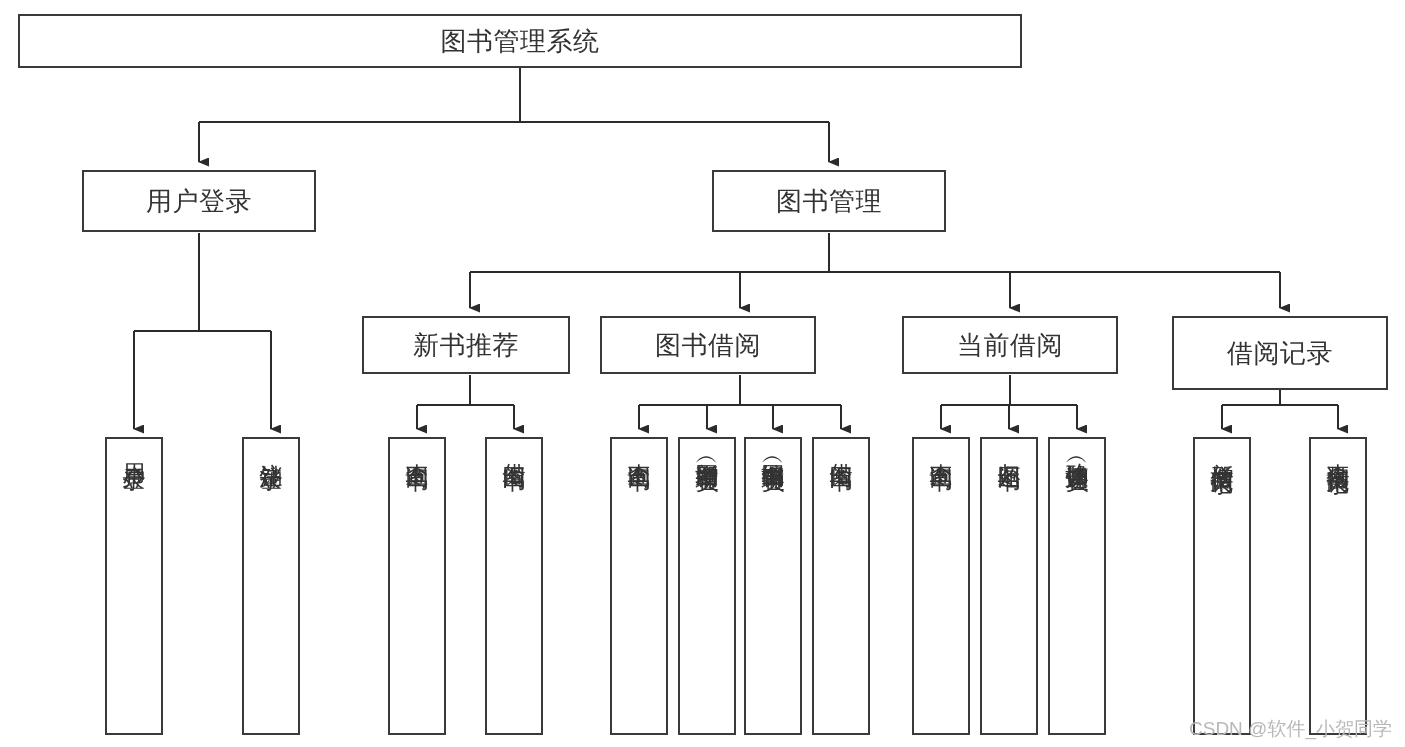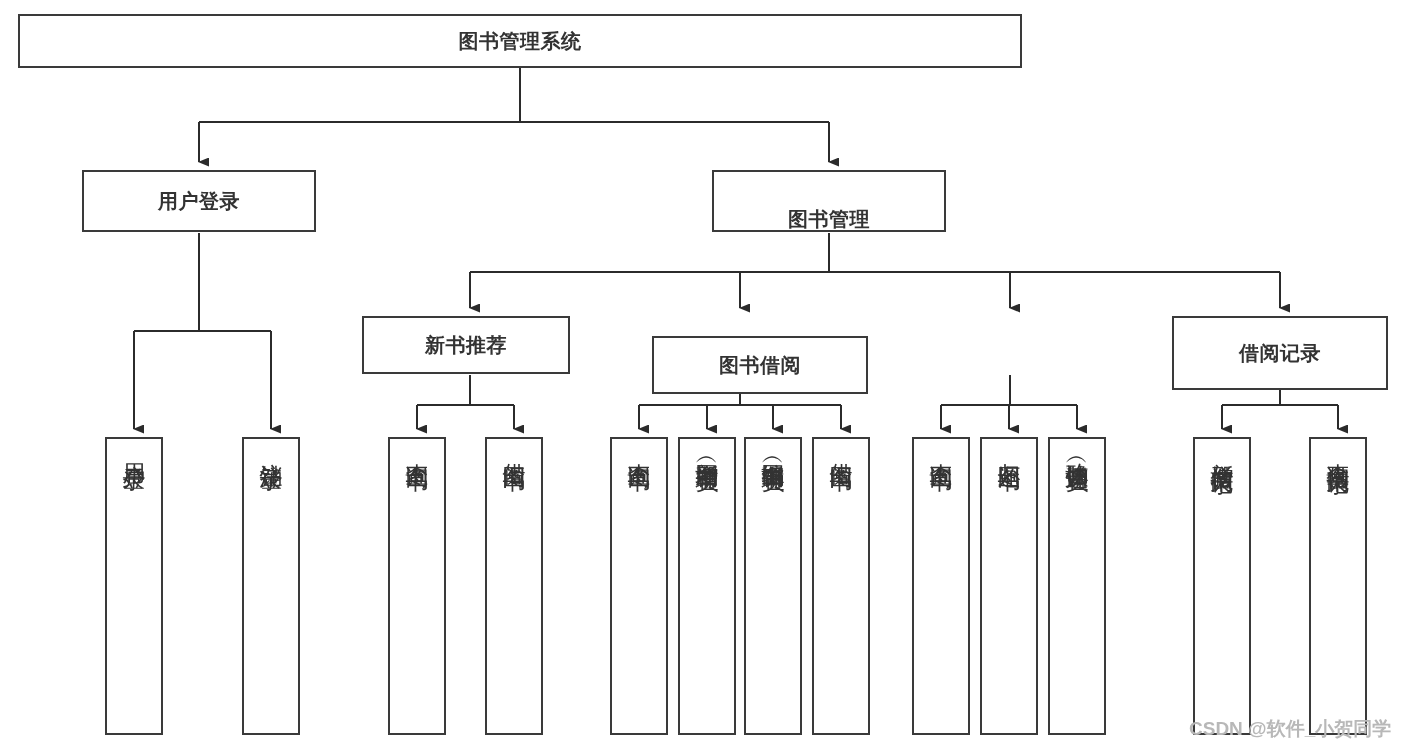--- a/index.html
+++ b/index.html
@@ -36,23 +36,22 @@
     align-items: center;
     justify-content: center;
     overflow: hidden;
   }
   .node-label {
     color: #333333;
     white-space: nowrap;
     letter-spacing: 0.5px;
   }
   .node-h .node-label {
-    font-size: 20px;
+    font-size: 26px;
     line-height: 1.1;
-    font-weight: bold;
   }
   .node-v {
     align-items: flex-start;
     justify-content: center;
     padding-top: 6px;
   }
   .node-v .node-label {
     writing-mode: vertical-rl;
     text-orientation: upright;
     font-size: 23px;
@@ -128,29 +127,32 @@
     </g>
   </svg>
 
   <div class="node-box node-h" style="left:18px; top:14px; width:1004px; height:54px;">
     <span class="node-label">图书管理系统</span>
   </div>
 
   <div class="node-box node-h" style="left:82px; top:170px; width:234px; height:62px;">
     <span class="node-label">用户登录</span>
   </div>
-  <div class="node-box node-h" style="left:712px; top:170px; width:234px; height:62px;align-items:flex-end;">
+  <div class="node-box node-h" style="left:712px; top:170px; width:234px; height:62px;">
     <span class="node-label">图书管理</span>
   </div>
 
   <div class="node-box node-h" style="left:362px; top:316px; width:208px; height:58px;">
     <span class="node-label">新书推荐</span>
   </div>
-  <div class="node-box node-h" style="left:652px; top:316px; width:216px; height:58px;margin-top:20px;">
+  <div class="node-box node-h" style="left:600px; top:316px; width:216px; height:58px;">
     <span class="node-label">图书借阅</span>
+  </div>
+  <div class="node-box node-h" style="left:902px; top:316px; width:216px; height:58px;">
+    <span class="node-label">当前借阅</span>
   </div>
   <div class="node-box node-h" style="left:1172px; top:316px; width:216px; height:74px;">
     <span class="node-label">借阅记录</span>
   </div>
 
   <div class="node-box node-v" style="left:105px; top:437px; width:58px; height:298px;">
     <span class="node-label">用户登录</span>
   </div>
   <div class="node-box node-v" style="left:242px; top:437px; width:58px; height:298px;">
     <span class="node-label">注销登录</span>
@@ -186,15 +188,15 @@
     <span class="node-label">确认归还（管理员）</span>
   </div>
 
   <div class="node-box node-v" style="left:1193px; top:437px; width:58px; height:298px;">
     <span class="node-label">新增借阅记录</span>
   </div>
   <div class="node-box node-v" style="left:1309px; top:437px; width:58px; height:298px;">
     <span class="node-label">查询借阅记录</span>
   </div>
 
-  <div class="watermark" style="left:1189px; top:716px;font-weight:bold;">CSDN @软件_小贺同学</div>
+  <div class="watermark" style="left:1189px; top:716px;">CSDN @软件_小贺同学</div>
 
 </div>
 
 </body></html>

